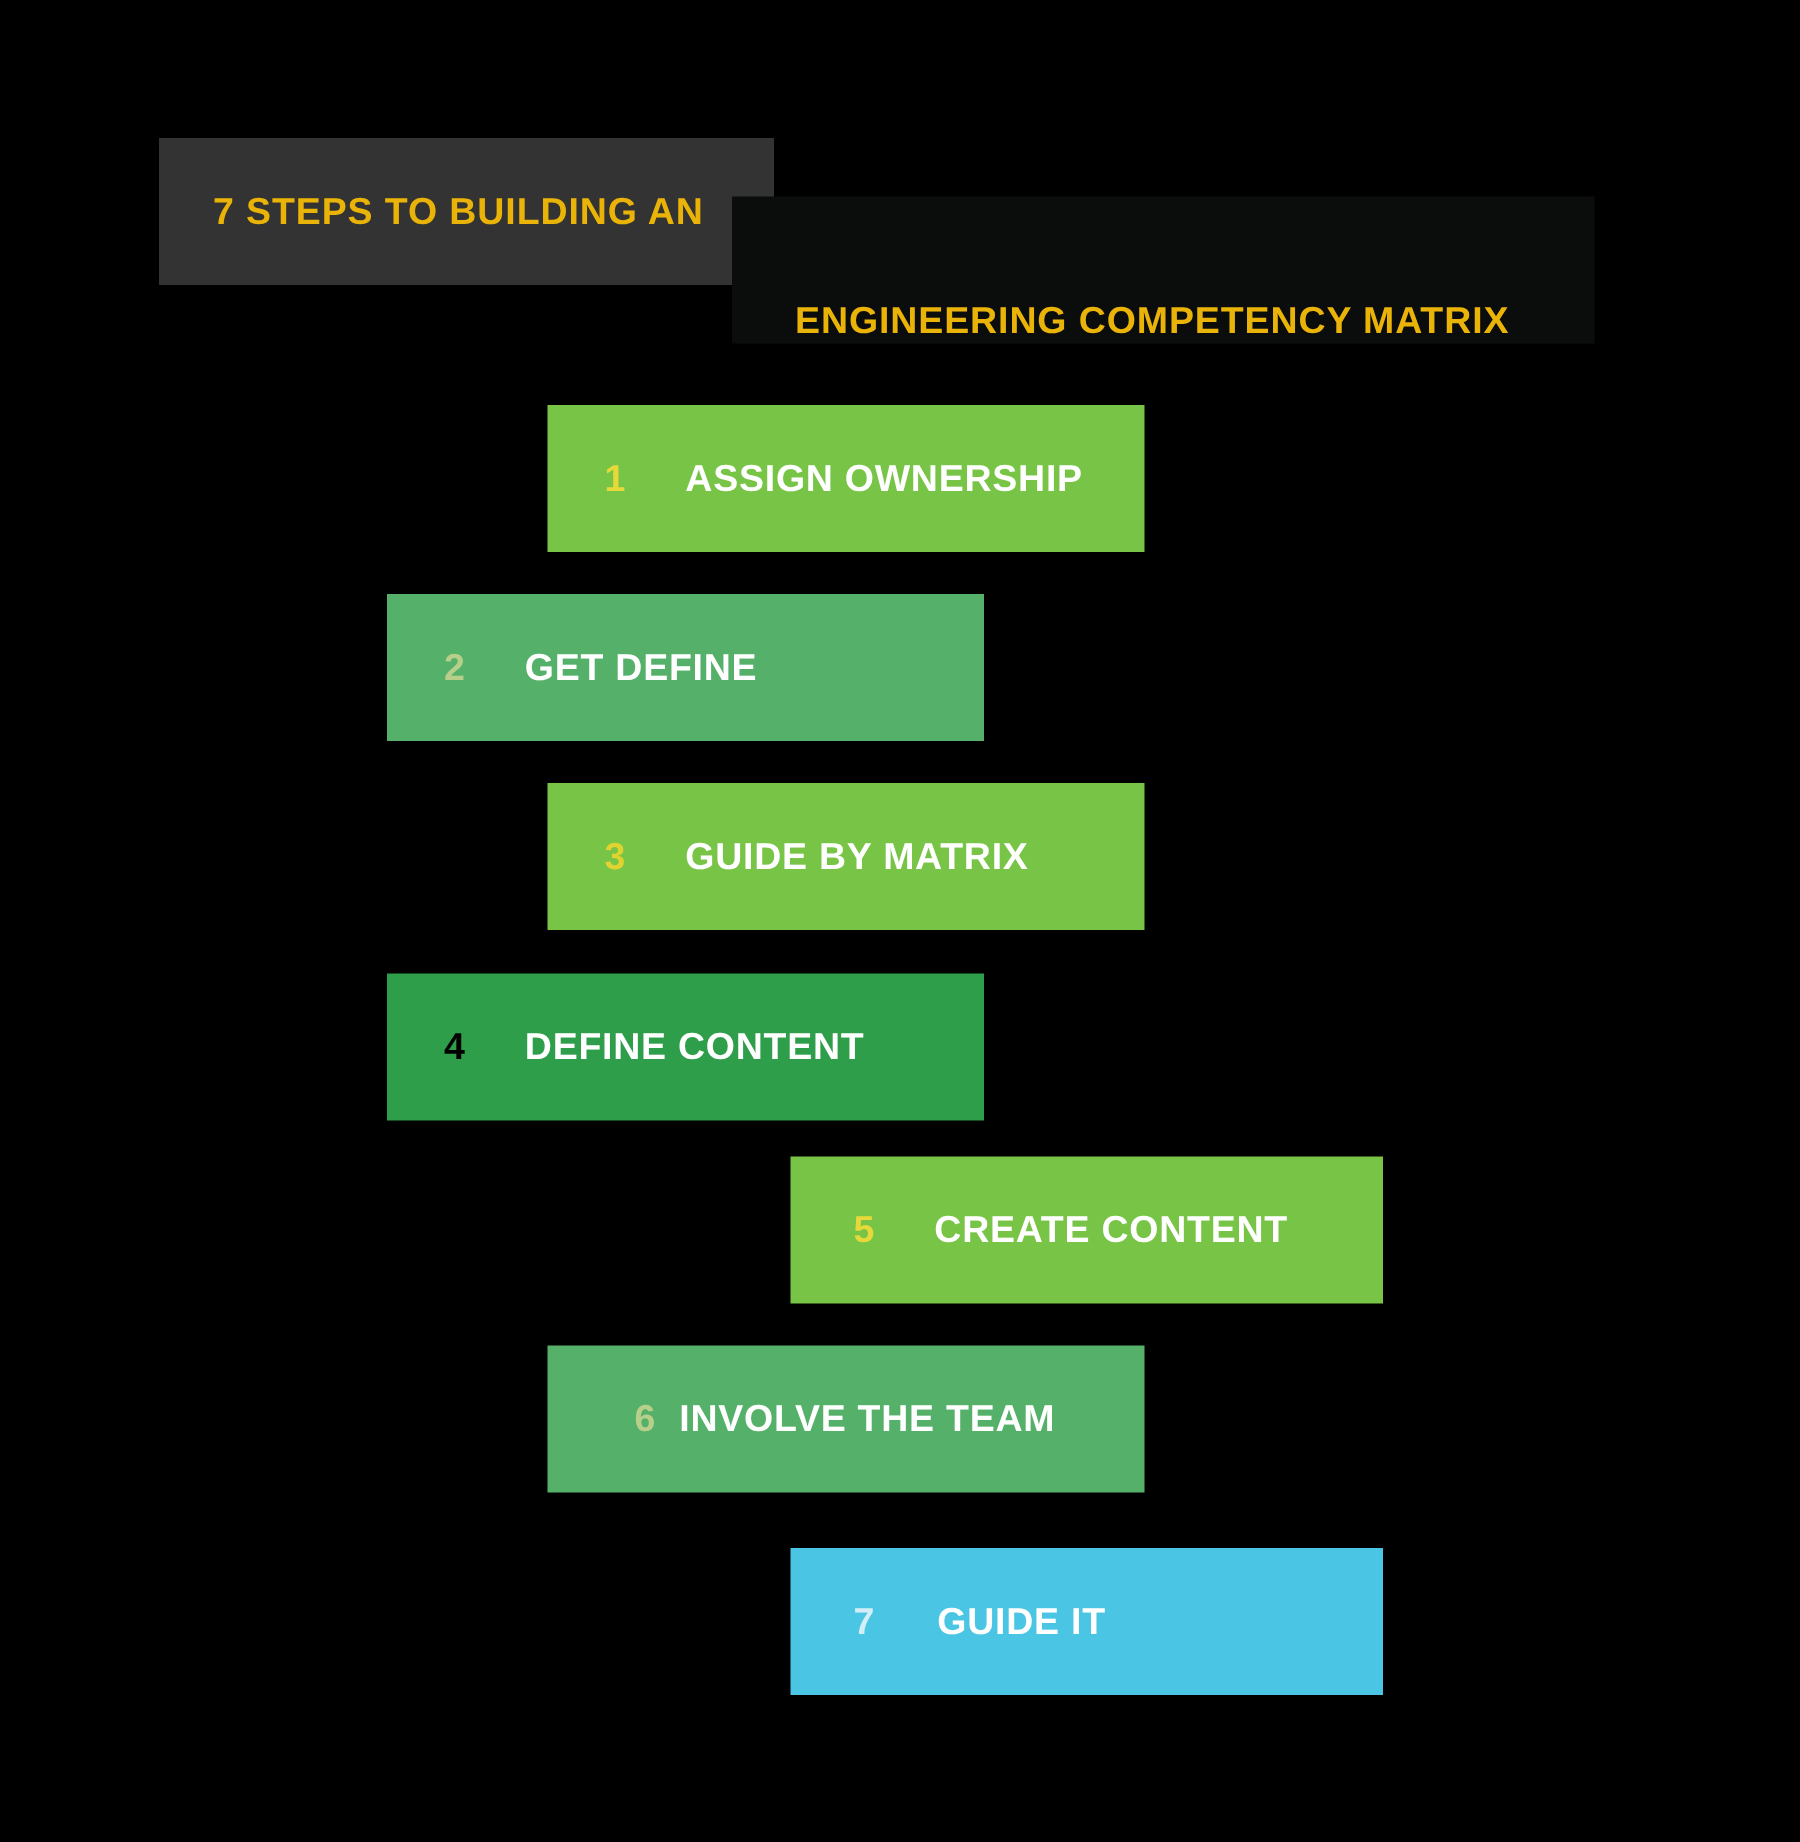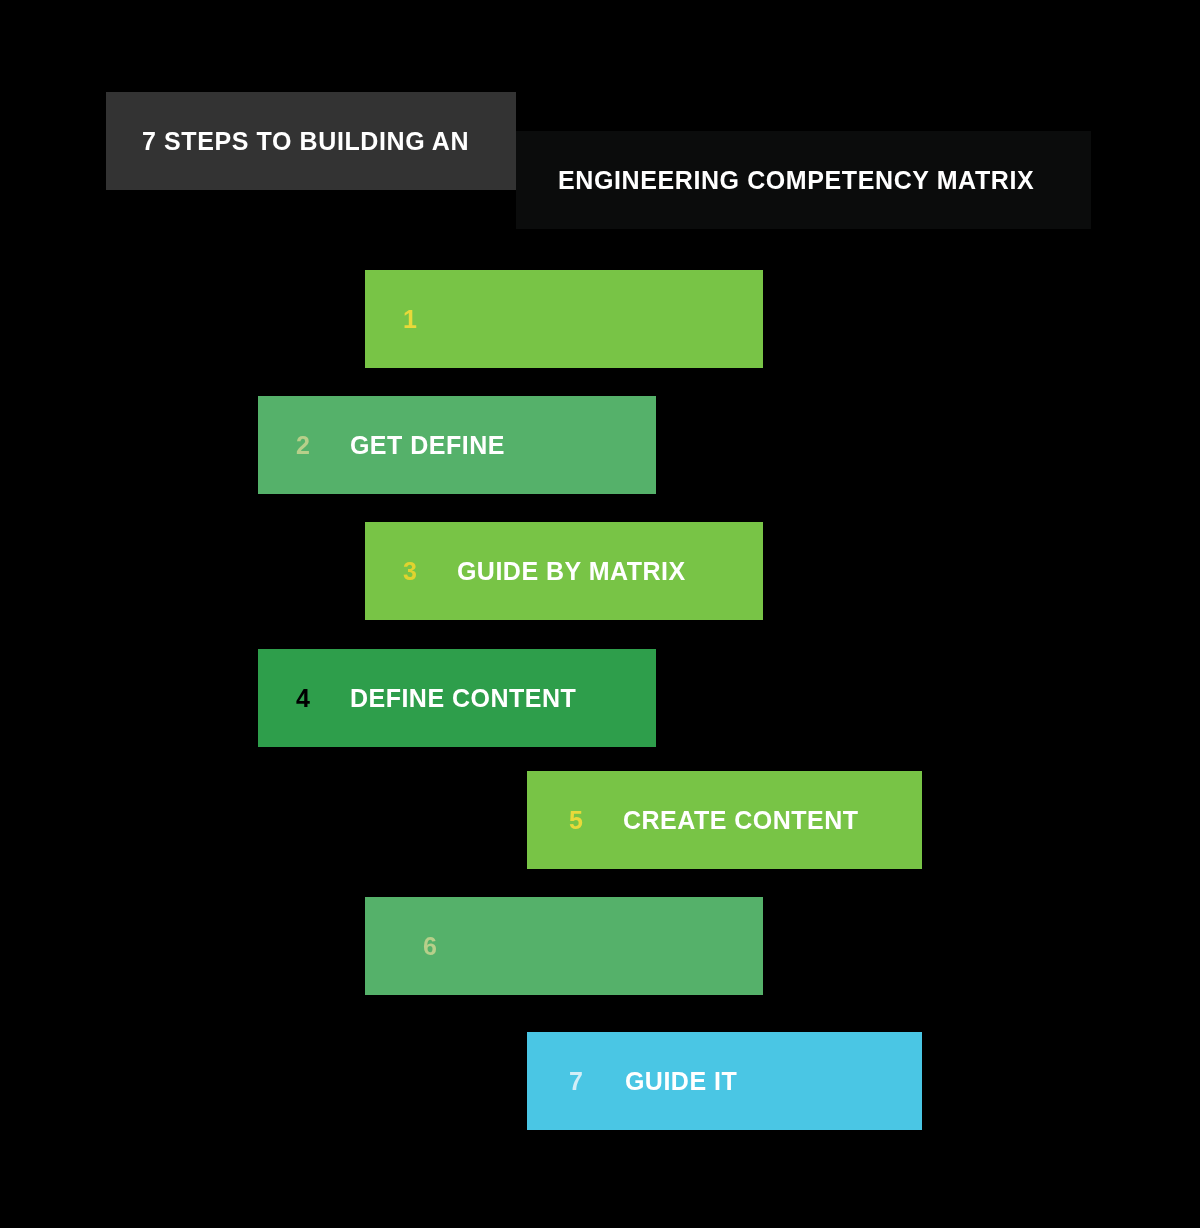--- a/index.html
+++ b/index.html
@@ -21,41 +21,42 @@
   }
 
   
   .banner {
     position: absolute;
     display: flex;
     align-items: center;
     box-sizing: border-box;
   }
   .banner-text {
-    color: #ffffff;
+    color: #eab308;
     font-size: 25px;
     font-weight: bold;
     letter-spacing: 0.6px;
     white-space: nowrap;
   }
   #banner-top {
     left: 106px;
     top: 92px;
     width: 410px;
     height: 98px;
     background: #333333;
     padding-left: 36px;
   }
   #banner-bottom {
-    left: 516px;
+    left: 488px;
     top: 131px;
     width: 575px;
     height: 98px;
     background: #0b0c0c;
     padding-left: 42px;
+    align-items: flex-end;
   }
 
   
   .step-bar {
     position: absolute;
     display: flex;
     align-items: center;
     box-sizing: border-box;
     height: 98px;
   }
@@ -84,39 +85,41 @@
     <span class="banner-text">7 STEPS TO BUILDING AN</span>
   </div>
 
   <div class="banner" id="banner-bottom">
     <span class="banner-text">ENGINEERING COMPETENCY MATRIX</span>
   </div>
 
   <div id="steps-container">
       <div class="step-bar" style="left: 365px; top: 270px; width: 398px; background: rgb(120, 196, 70); padding-left: 38px;">
         <span class="step-number" style="color: rgb(232, 217, 58); margin-right: 40px;">1</span>
+        <span class="step-label">ASSIGN OWNERSHIP</span>
       </div>
       <div class="step-bar" style="left: 258px; top: 396px; width: 398px; background: rgb(85, 177, 106); padding-left: 38px;">
         <span class="step-number" style="color: rgb(183, 207, 138); margin-right: 40px;">2</span>
         <span class="step-label">GET DEFINE</span>
       </div>
       <div class="step-bar" style="left: 365px; top: 522px; width: 398px; background: rgb(120, 196, 70); padding-left: 38px;">
         <span class="step-number" style="color: rgb(224, 211, 47); margin-right: 40px;">3</span>
         <span class="step-label">GUIDE BY MATRIX</span>
       </div>
       <div class="step-bar" style="left: 258px; top: 649px; width: 398px; background: rgb(46, 158, 75); padding-left: 38px;">
         <span class="step-number" style="margin-right: 40px;">4</span>
         <span class="step-label">DEFINE CONTENT</span>
       </div>
       <div class="step-bar" style="left: 527px; top: 771px; width: 395px; background: rgb(120, 196, 70); padding-left: 42px;">
         <span class="step-number" style="color: rgb(232, 217, 58); margin-right: 40px;">5</span>
         <span class="step-label">CREATE CONTENT</span>
       </div>
       <div class="step-bar" style="left: 365px; top: 897px; width: 398px; background: rgb(85, 177, 106); padding-left: 58px;">
         <span class="step-number" style="color: rgb(183, 207, 138); margin-right: 16px;">6</span>
+        <span class="step-label">INVOLVE THE TEAM</span>
       </div>
       <div class="step-bar" style="left: 527px; top: 1032px; width: 395px; background: rgb(74, 198, 228); padding-left: 42px;">
         <span class="step-number" style="color: rgb(211, 238, 247); margin-right: 42px;">7</span>
         <span class="step-label">GUIDE IT</span>
       </div>
     </div>
 
 </div>
 
 </body></html>

